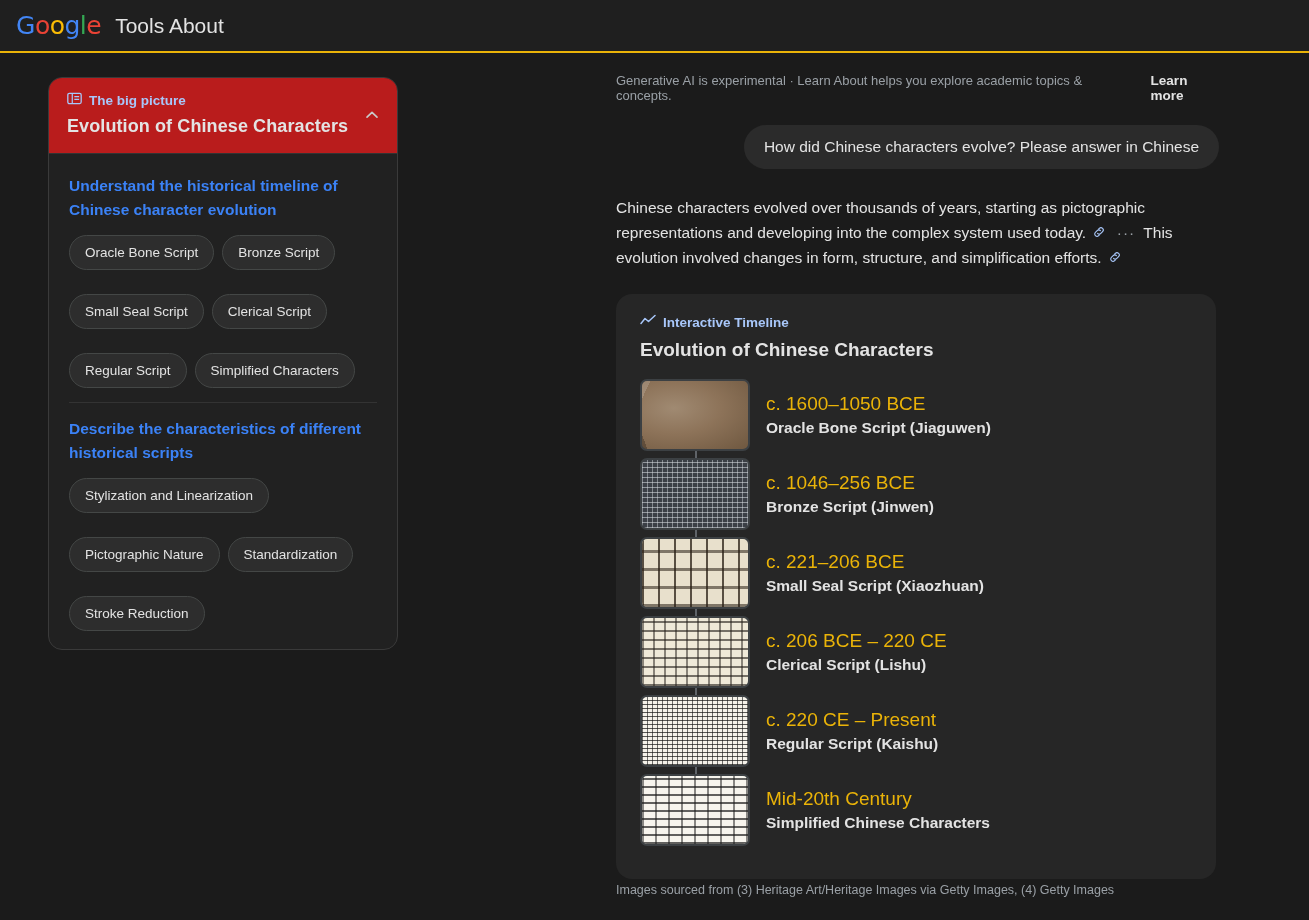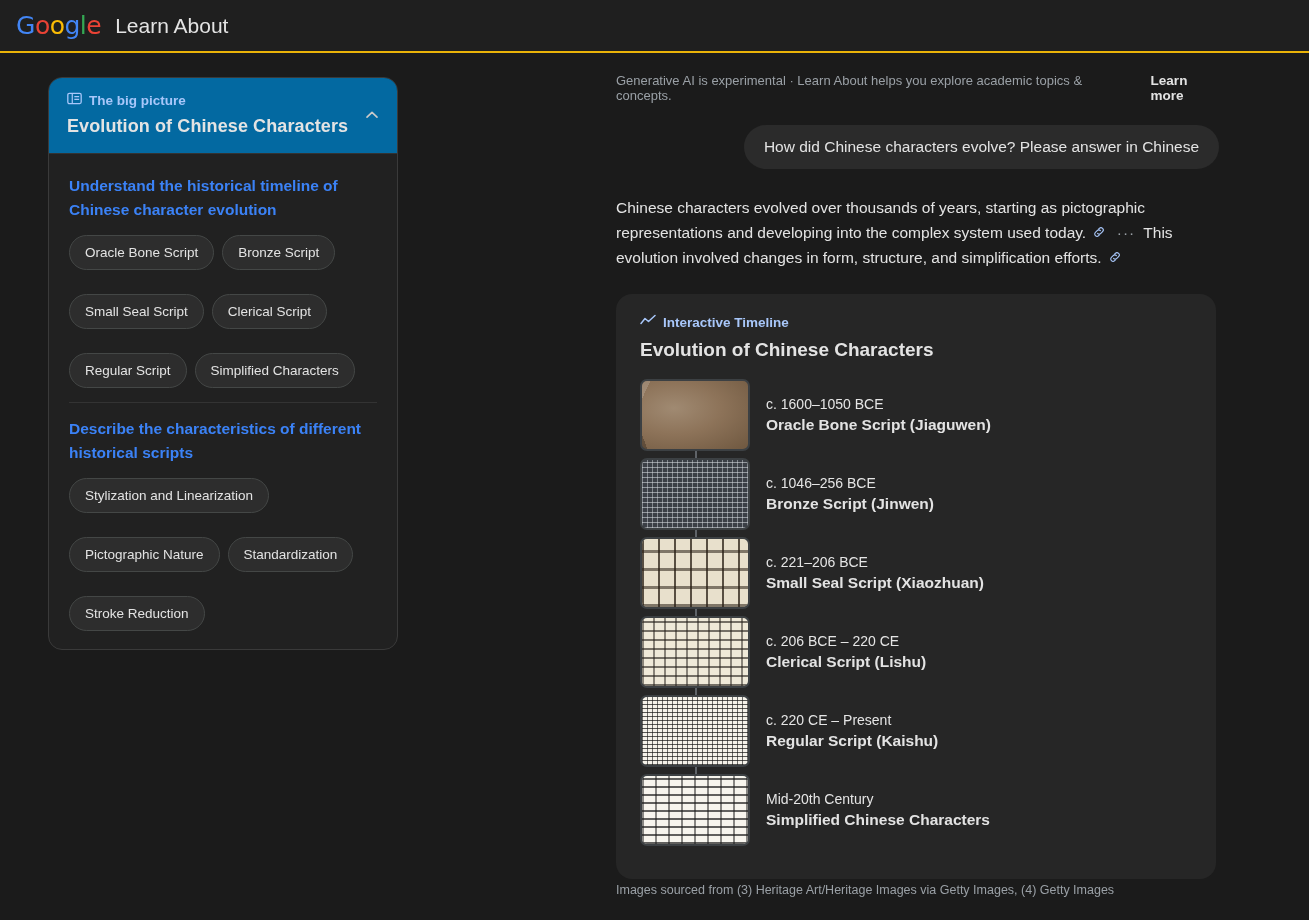--- a/index.html
+++ b/index.html
@@ -50,21 +50,21 @@
     padding: 24px 0 0 48px;
   }
   .bigpicture-card {
     width: 350px;
     background: #212121;
     border: 1px solid #3a3a3a;
     border-radius: 14px;
     overflow: hidden;
   }
   .bp-header {
-    background: #0369a1;
+    background: #b91c1c;
     padding: 14px 18px 16px 18px;
     position: relative;
     border-bottom: 1px solid #333;
   }
   .bp-eyebrow {
     display: flex;
     align-items: center;
     gap: 7px;
     color: #a8c7fa;
     font-size: 13.5px;
@@ -198,21 +198,21 @@
   }
   .tl-thumb {
     width: 110px;
     height: 72px;
     border-radius: 7px;
     border: 2px solid #3c4043;
     overflow: hidden;
     flex: none;
     position: relative;
   }
-  .tl-date { color: #e5e5e5; font-size: 14px; }
+  .tl-date { color: #eab308; font-size: 19px; }
   .tl-name { color: #e3e3e3; font-size: 15.5px; font-weight: 700; margin-top: 4px; }
 
   .sources {
     color: #9aa0a6;
     font-size: 12.5px;
     margin-top: 4px;
   }
 
   
   .thumb-oracle {
@@ -277,21 +277,21 @@
       repeating-linear-gradient(90deg, rgba(25,25,25,.5) 0 2px, transparent 2px 13px);
   }
 </style>
 </head>
 <body>
 
 <div class="topbar">
   <div class="google-logo">
     <span class="g-b">G</span><span class="g-r">o</span><span class="g-y">o</span><span class="g-b">g</span><span class="g-g">l</span><span class="g-r">e</span>
   </div>
-  <div class="app-title">Learn About</div>
+  <div class="app-title">Tools About</div>
 </div>
 
 <div class="page">
 
   <div class="left-col">
     <div class="bigpicture-card">
 
       <div class="bp-header">
         <div class="bp-eyebrow">
           <span>

